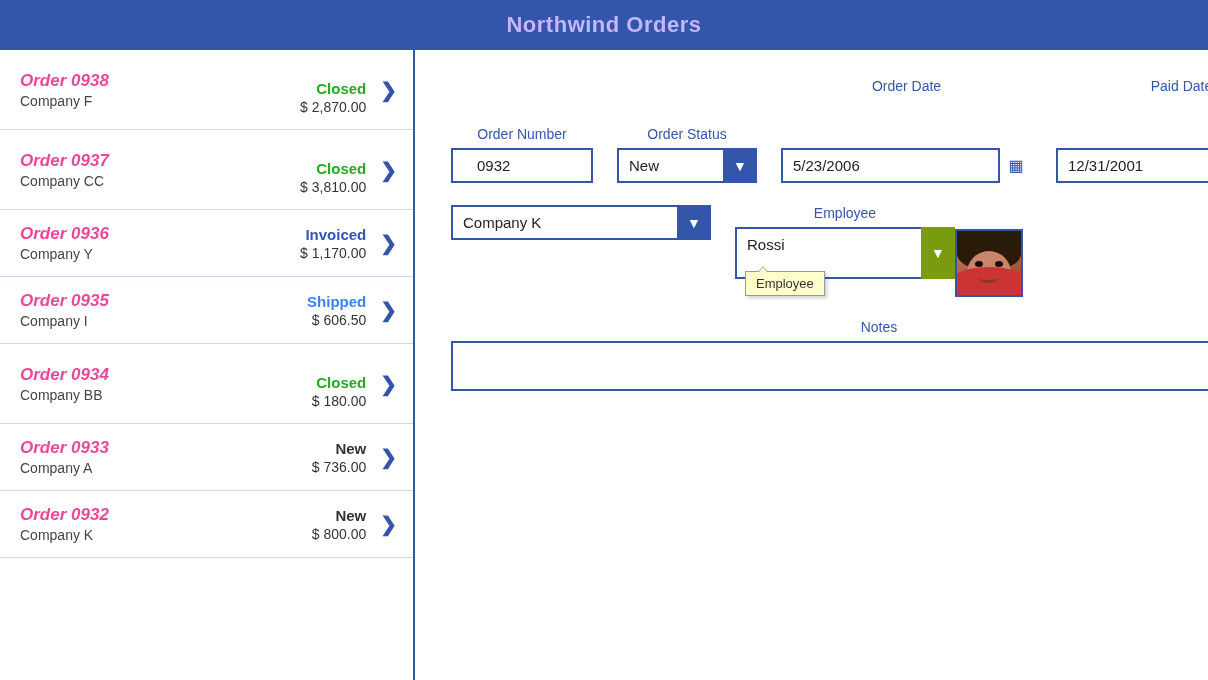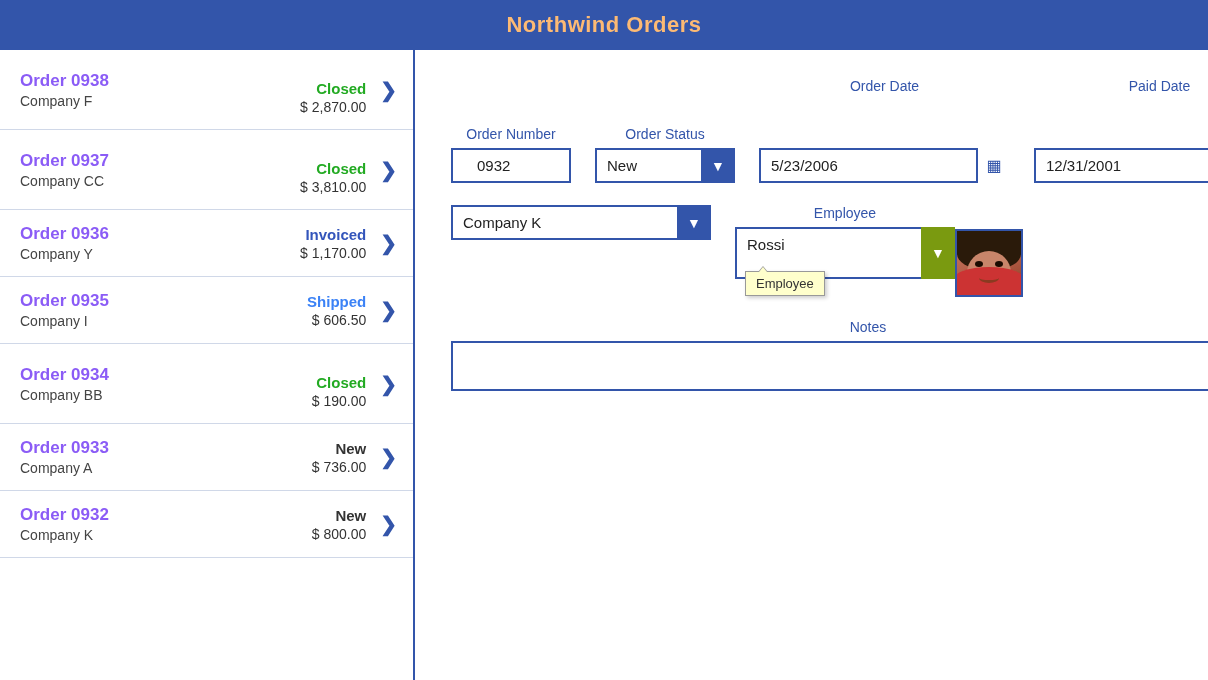--- a/index.html
+++ b/index.html
@@ -1,29 +1,29 @@
 <!DOCTYPE html>
 <html><head>
   <meta charset="utf-8">
   <style>
     * { box-sizing: border-box; margin: 0; padding: 0; }
     body { font-family: 'Segoe UI', Arial, sans-serif; background: #f0f0f0; width: 1208px; height: 680px; overflow: hidden; }
 
     .app-container { width: 1208px; height: 680px; display: flex; flex-direction: column; background: #fff; }
 
-    .header { background: #3355aa; color: #fdba74; text-align: center; padding: 12px 0; font-size: 22px; font-weight: bold; letter-spacing: 0.5px; }
+    .header { background: #3355aa; color: #c4b5fd; text-align: center; padding: 12px 0; font-size: 22px; font-weight: bold; letter-spacing: 0.5px; }
 
     .main-content { display: flex; flex: 1; overflow: hidden; }
 
     
     .left-panel { width: 415px; min-width: 415px; border-right: 2px solid #3355aa; overflow-y: auto; background: #fff; position: relative; }
 
     .order-item { display: flex; align-items: center; padding: 14px 16px 14px 20px; border-bottom: 1px solid #d0d8e8; cursor: pointer; background: #fff; }
     .order-info { flex: 1; }
-    .order-number { font-size: 17px; font-weight: bold; color: #8b5cf6; }
+    .order-number { font-size: 17px; font-weight: bold; color: #ec4899; font-style: italic; }
     .order-company { font-size: 14px; color: #444; margin-top: 2px; }
     .order-right { text-align: right; margin-right: 10px; }
     .order-status { font-size: 15px; font-weight: 600; }
     .order-amount { font-size: 14px; color: #333; margin-top: 2px; }
     .status-closed { color: #22aa22; margin-top: 16px; }
     .status-invoiced { color: #3355bb; }
     .status-shipped { color: #3b82f6; }
     .status-new { color: #333; }
 
     .chevron-icon { color: #3355aa; font-size: 20px; font-weight: bold; margin-left: 4px; }
@@ -162,21 +162,21 @@
     </div>
     <span class="chevron-icon">❯</span>
   </div>
         <div class="order-item">
     <div class="order-info">
       <div class="order-number">Order 0934</div>
       <div class="order-company">Company BB</div>
     </div>
     <div class="order-right">
       <div class="order-status status-closed">Closed</div>
-      <div class="order-amount">$ 190.00</div>
+      <div class="order-amount">$ 180.00</div>
     </div>
     <span class="chevron-icon">❯</span>
   </div>
         <div class="order-item">
     <div class="order-info">
       <div class="order-number">Order 0933</div>
       <div class="order-company">Company A</div>
     </div>
     <div class="order-right">
       <div class="order-status status-new">New</div>
@@ -196,21 +196,21 @@
     <span class="chevron-icon">❯</span>
   </div>
       </div>
 
     <div class="right-panel">
 
       <div class="form-row">
 
         <div class="form-group">
           <label class="form-label">Order Number</label>
-          <input class="form-input" type="text" style="width: 120px; padding-left: 24px;" value="0932">
+          <input class="form-input" type="text" style="width: 142px; padding-left: 24px;" value="0932">
         </div>
 
         <div class="form-group">
           <label class="form-label">Order Status</label>
           <div class="form-select-wrapper">
             <select class="form-select" style="min-width:140px;">
             <option value="New">New</option><option value="Shipped">Shipped</option><option value="Invoiced">Invoiced</option><option value="Closed">Closed</option></select>
             <div class="select-arrow">
               <span class="select-arrow-icon">▼</span>
             </div>

